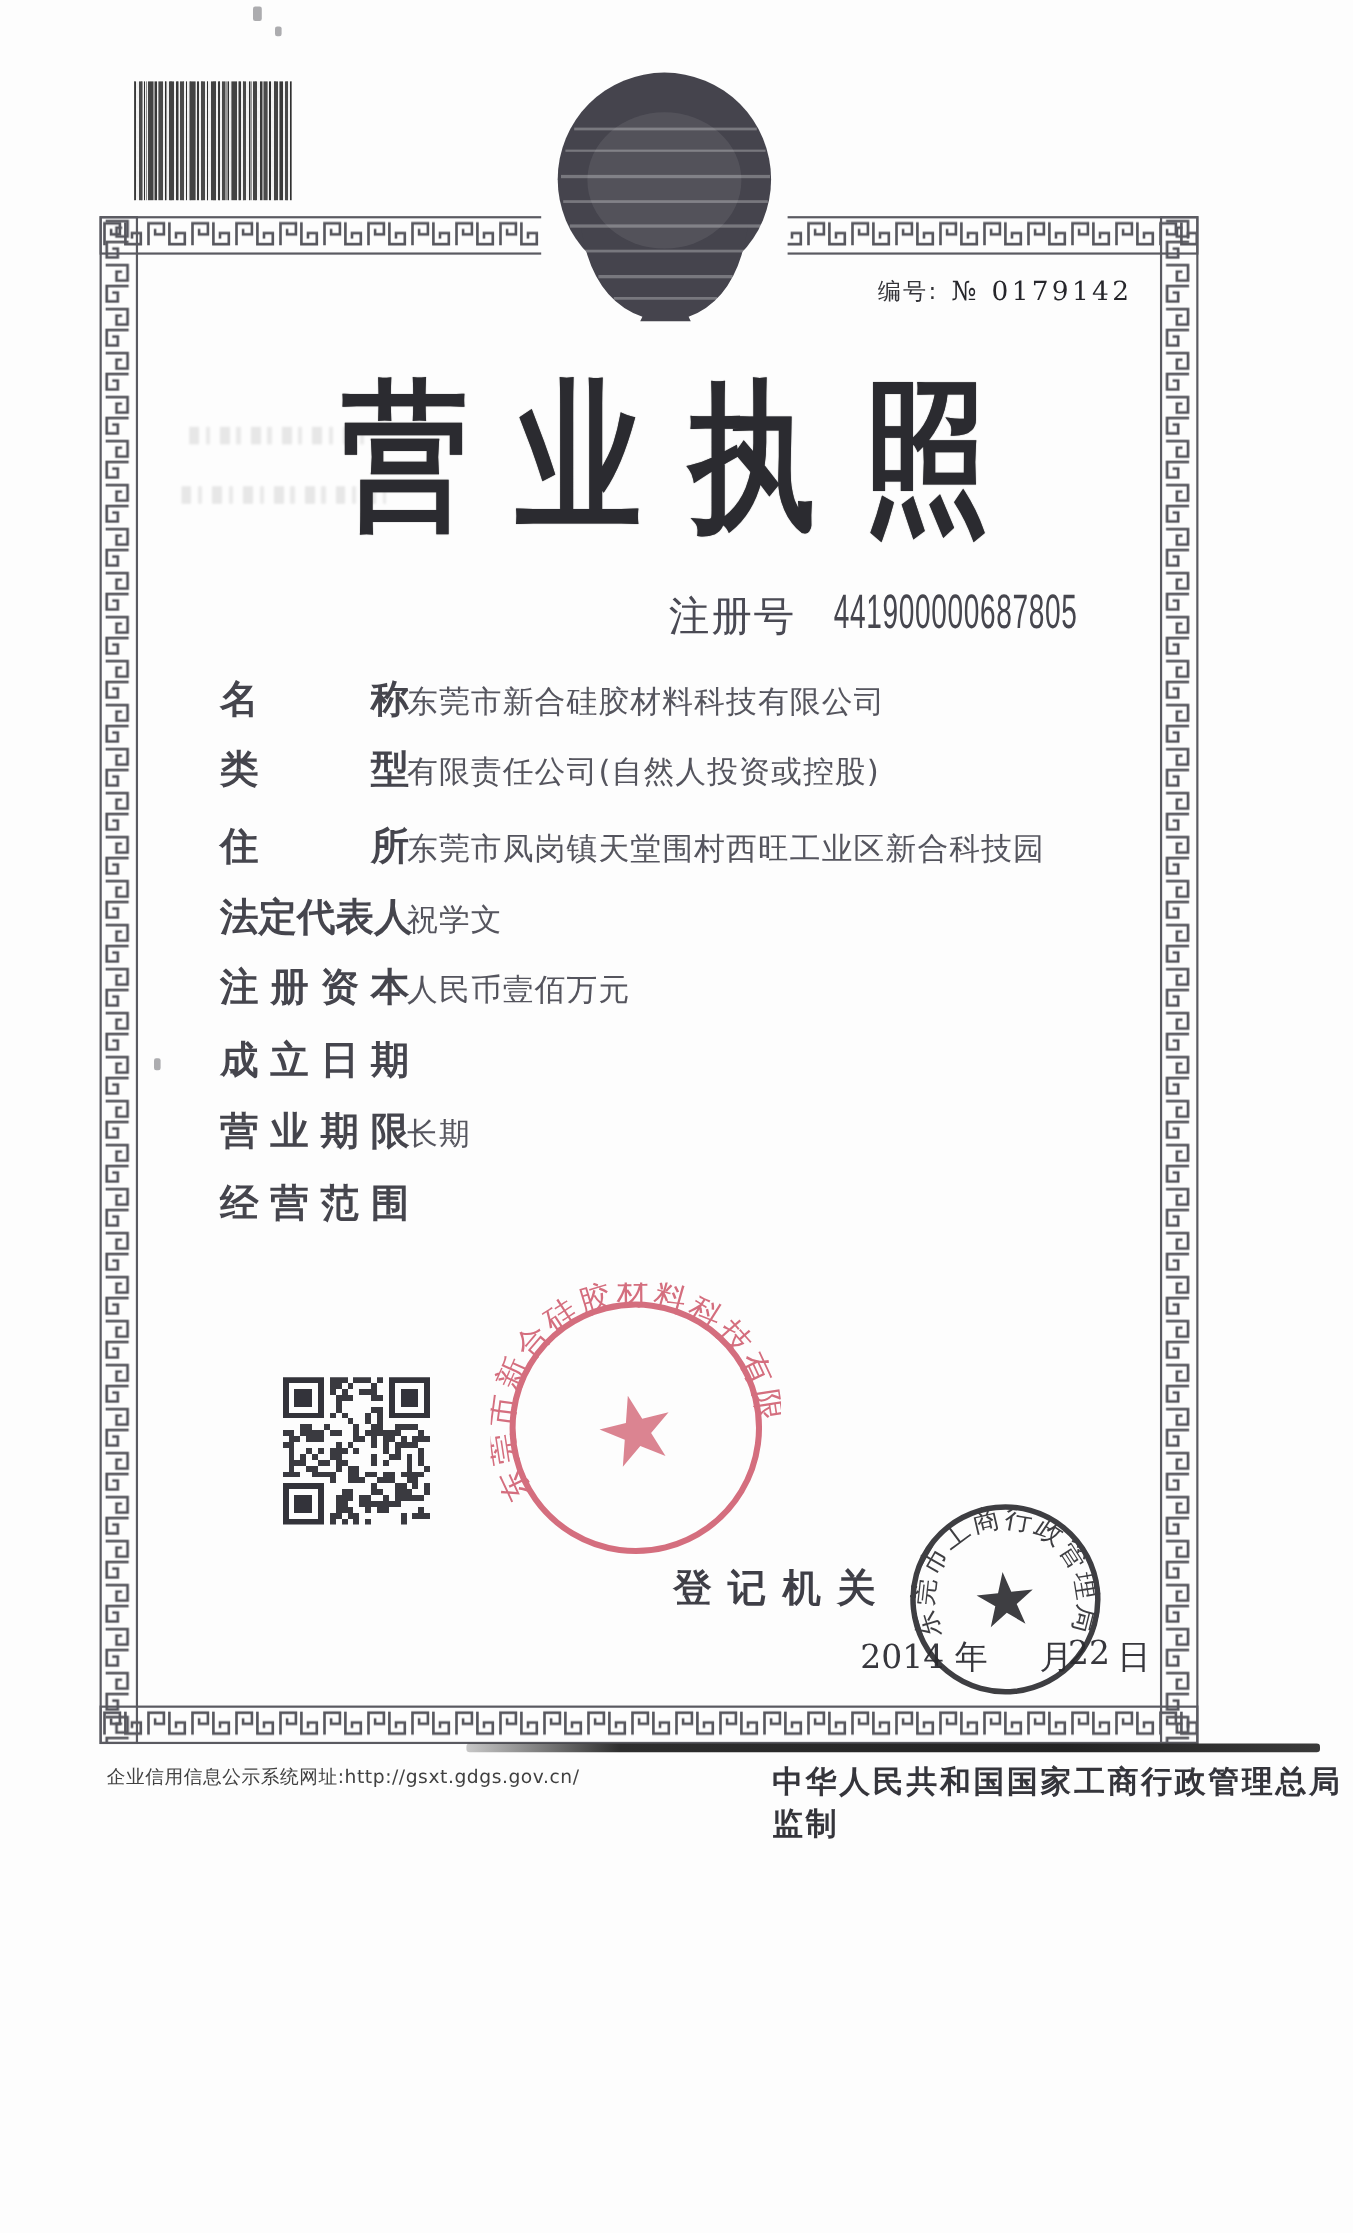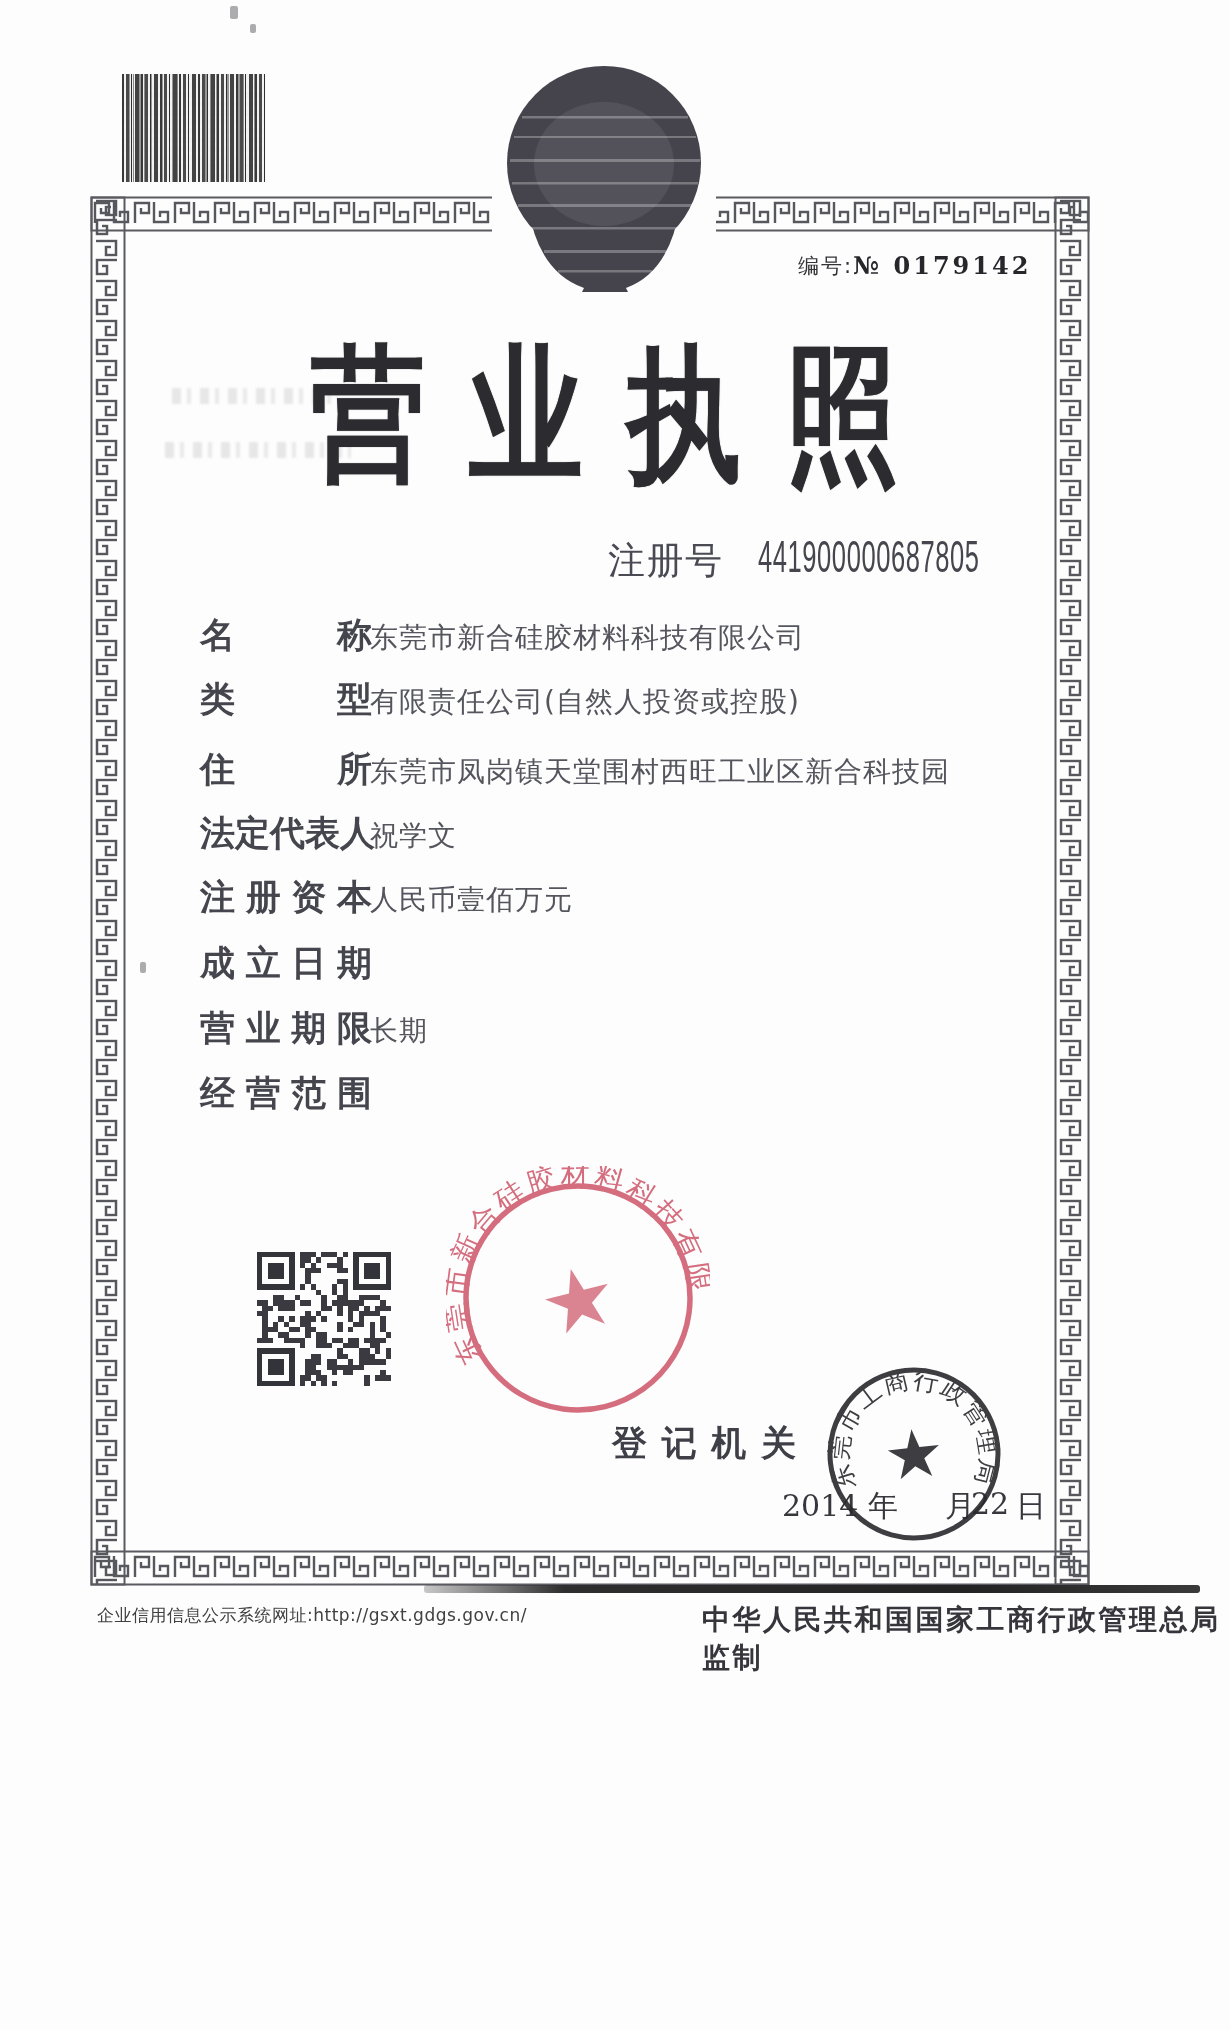--- a/index.html
+++ b/index.html
@@ -17,23 +17,23 @@
     filter:blur(.4px) contrast(.95);}
 
   
   svg.strip{position:absolute;z-index:1;}
 
   
   .emblem-wrap{left:492px;top:64px;width:224px;height:234px;background:#fdfdfd;z-index:2;
     display:flex;align-items:flex-start;justify-content:center;}
 
   
-  .serial{left:798px;top:251px;z-index:3;display:flex;align-items:flex-end;}
+  .serial{left:798px;top:251px;z-index:3;display:flex;align-items:flex-end;gap:12px;}
   .serial .cjk{font-size:21px;color:#333338;letter-spacing:2px;}
-  .serial .num{font-family:"DejaVu Serif","Liberation Serif",serif;font-weight:bold;
+  .serial .num{font-family:"DejaVu Serif","Liberation Serif",serif;font-weight:normal;
     font-size:24px;color:#26262b;letter-spacing:3px;}
 
   
   .title{left:295px;top:342px;width:620px;height:148px;z-index:3;display:flex;
     justify-content:space-between;align-items:center;font-size:146px;font-weight:700;
     color:#2b2b30;text-shadow:0 0 1px #555;}
   .title span{display:inline-block;transform:scaleX(.78);}
 
   
   .regline{left:608px;top:532px;width:450px;height:50px;z-index:3;}

